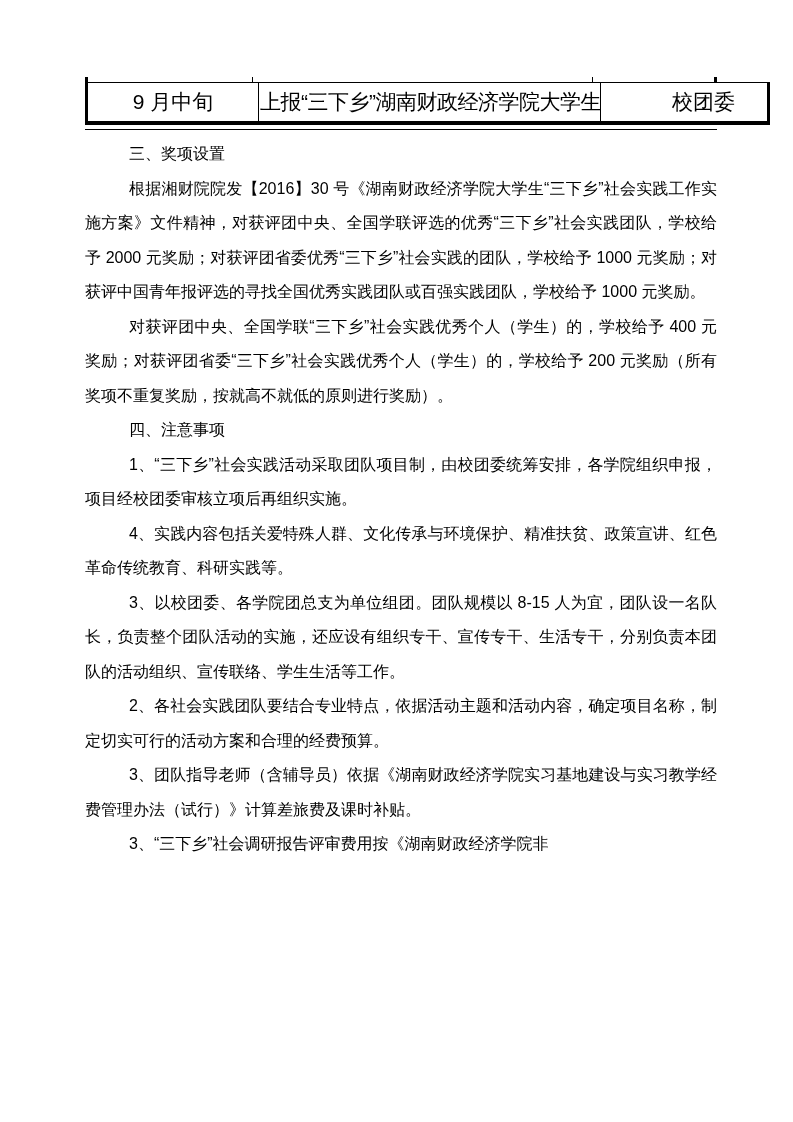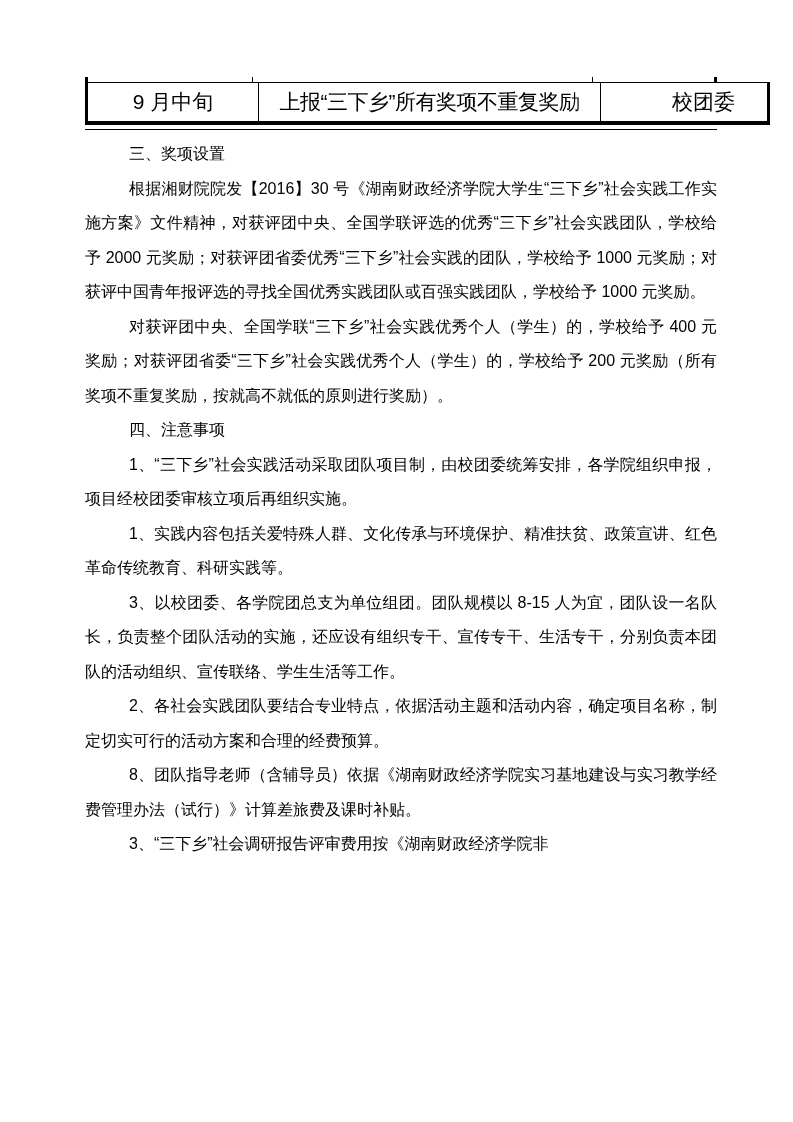--- a/index.html
+++ b/index.html
@@ -100,37 +100,37 @@
 
     <div class="table-wrap">
       <span class="tick tick-l"></span>
       <span class="tick tick-m1"></span>
       <span class="tick tick-m2"></span>
       <span class="tick tick-r"></span>
       <table class="schedule-table">
         <tbody>
           <tr>
             <td class="c1">9 月中旬</td>
-            <td class="c2">上报“三下乡”所有奖项不重复奖励</td>
+            <td class="c2">上报“三下乡”湖南财政经济学院大学生</td>
             <td class="c3">校团委</td>
           </tr>
         </tbody>
       </table>
       <div class="after-rule"></div>
     </div>
 
     <div class="text-block">
       <p class="heading">三、奖项设置</p>
       <p>根据湘财院院发【2016】30 号《湖南财政经济学院大学生“三下乡”社会实践工作实施方案》文件精神，对获评团中央、全国学联评选的优秀“三下乡”社会实践团队，学校给予 2000 元奖励；对获评团省委优秀“三下乡”社会实践的团队，学校给予 1000 元奖励；对获评中国青年报评选的寻找全国优秀实践团队或百强实践团队，学校给予 1000 元奖励。</p>
       <p>对获评团中央、全国学联“三下乡”社会实践优秀个人（学生）的，学校给予 400 元奖励；对获评团省委“三下乡”社会实践优秀个人（学生）的，学校给予 200 元奖励（所有奖项不重复奖励，按就高不就低的原则进行奖励）。</p>
       <p class="heading">四、注意事项</p>
       <p>1、“三下乡”社会实践活动采取团队项目制，由校团委统筹安排，各学院组织申报，项目经校团委审核立项后再组织实施。</p>
-      <p>1、实践内容包括关爱特殊人群、文化传承与环境保护、精准扶贫、政策宣讲、红色革命传统教育、科研实践等。</p>
+      <p>4、实践内容包括关爱特殊人群、文化传承与环境保护、精准扶贫、政策宣讲、红色革命传统教育、科研实践等。</p>
       <p>3、以校团委、各学院团总支为单位组团。团队规模以 8-15 人为宜，团队设一名队长，负责整个团队活动的实施，还应设有组织专干、宣传专干、生活专干，分别负责本团队的活动组织、宣传联络、学生生活等工作。</p>
       <p>2、各社会实践团队要结合专业特点，依据活动主题和活动内容，确定项目名称，制定切实可行的活动方案和合理的经费预算。</p>
-      <p>8、团队指导老师（含辅导员）依据《湖南财政经济学院实习基地建设与实习教学经费管理办法（试行）》计算差旅费及课时补贴。</p>
+      <p>3、团队指导老师（含辅导员）依据《湖南财政经济学院实习基地建设与实习教学经费管理办法（试行）》计算差旅费及课时补贴。</p>
       <p>3、“三下乡”社会调研报告评审费用按《湖南财政经济学院非</p>
     </div>
 
   </div>
 
   <div class="page-number">3</div>
 </div>
 
 </body></html>

